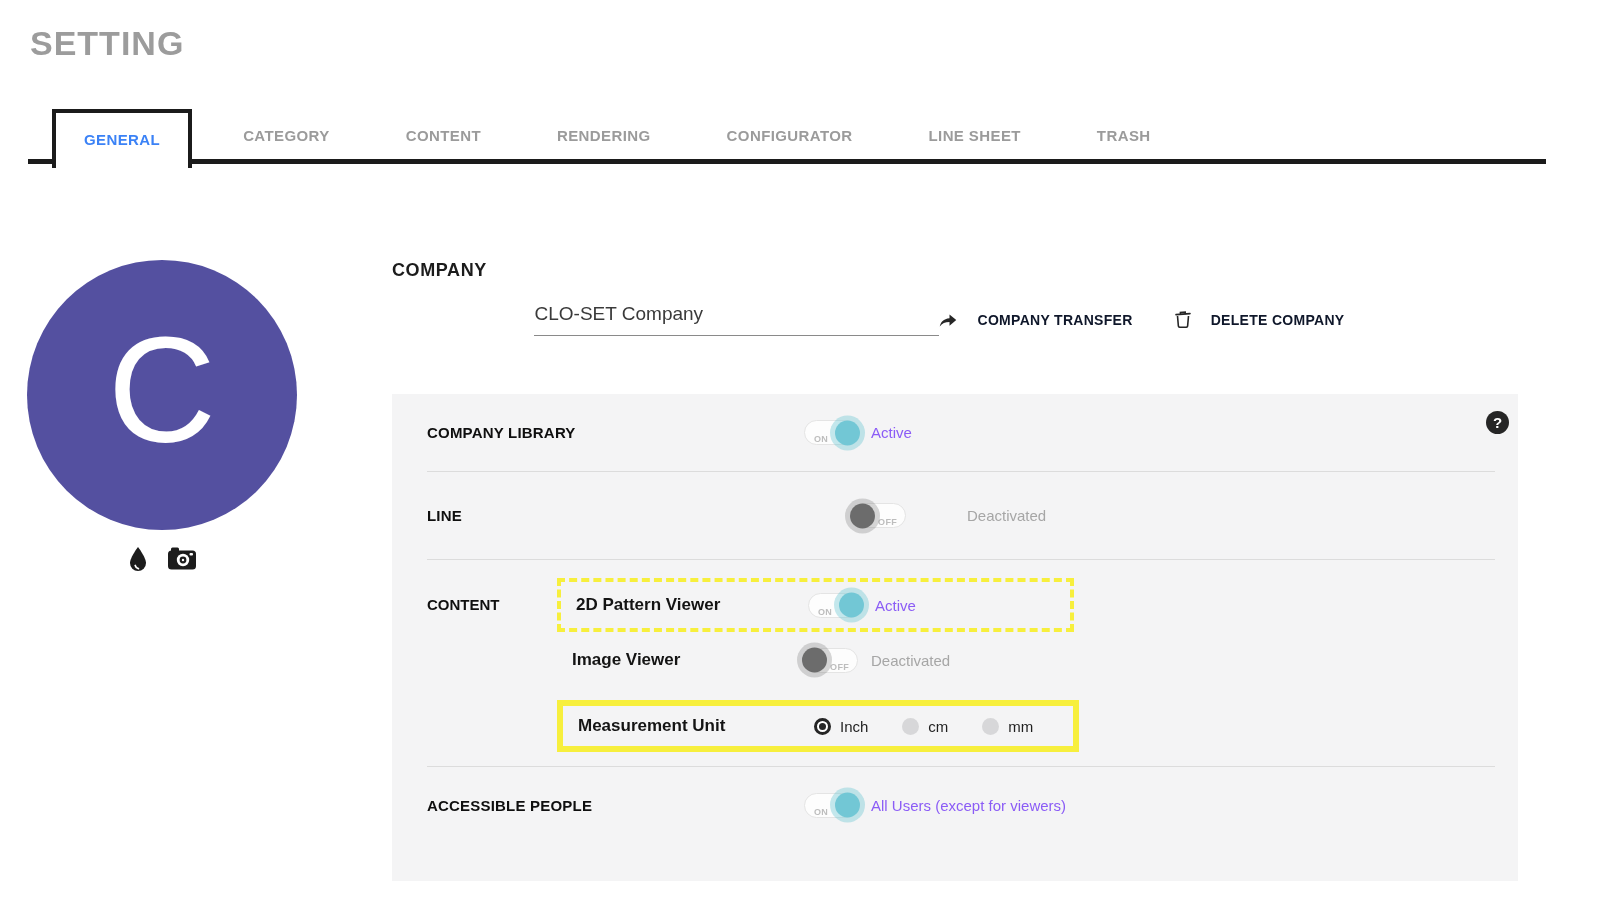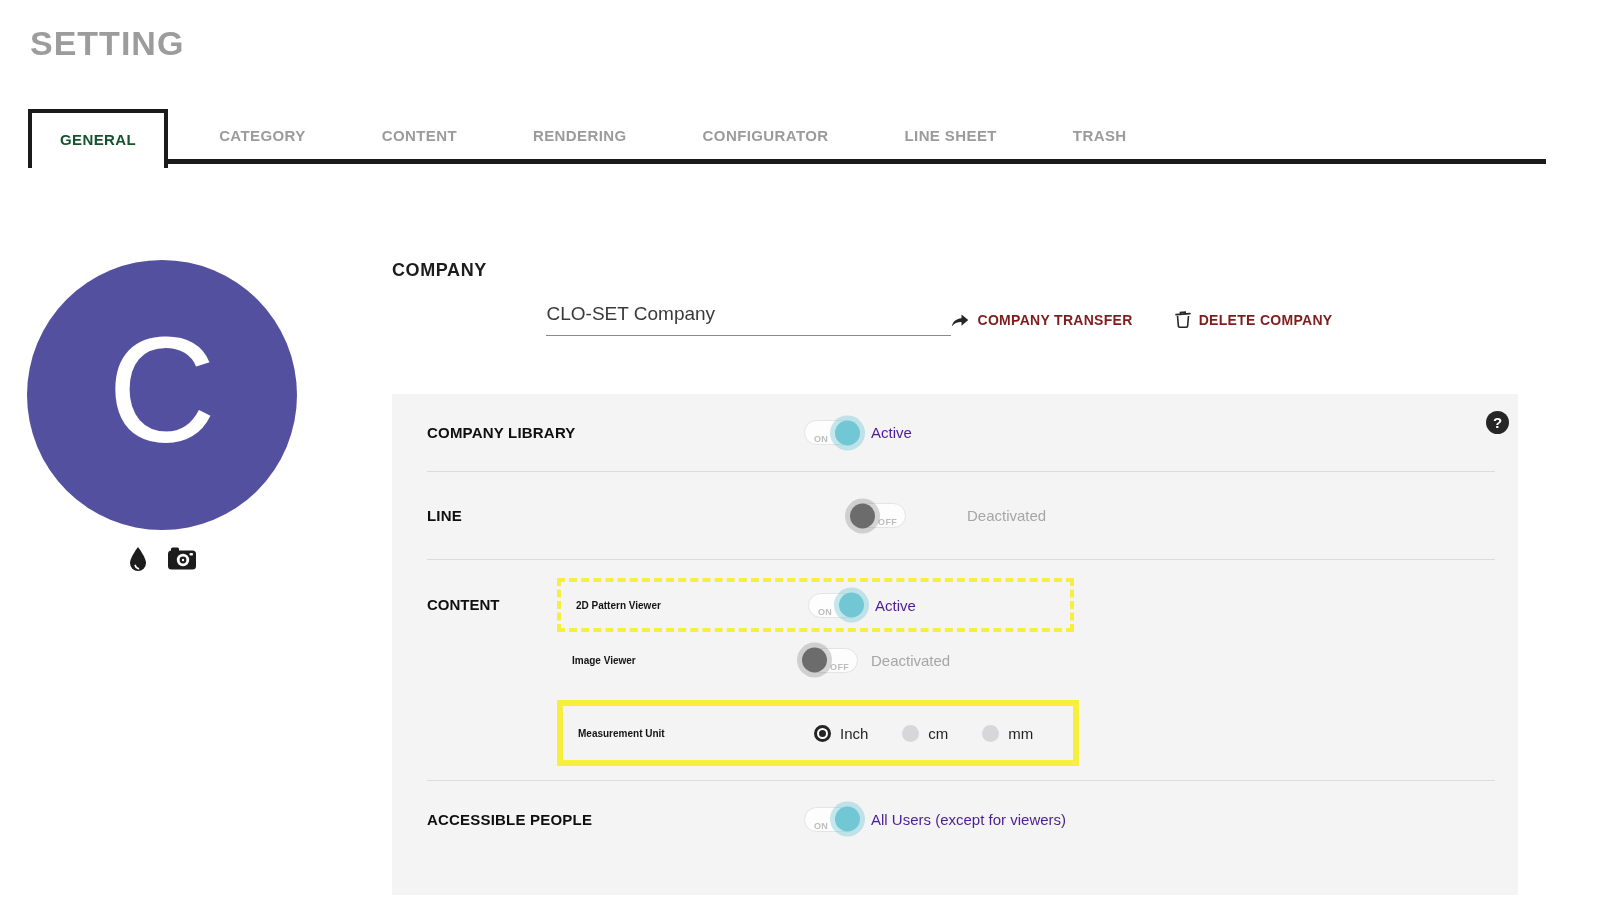--- a/index.html
+++ b/index.html
@@ -18,25 +18,26 @@
     display:flex; align-items:flex-end;
     margin:46px 78px 0 28px;
     border-bottom:5px solid #1b1b1b;
   }
   .tab {
     padding:17px 25px 15px;
     font-size:15px; font-weight:bold; letter-spacing:.4px;
     color:#9b9b9b; cursor:pointer; white-space:nowrap;
   }
   .tab.active {
-    color:#14532d;
+    color:#3b82f6;
     background:#ffffff;
     border:4px solid #1b1b1b; border-bottom:none;
     margin-bottom:-9px;
     padding:18px 28px 20px;
+    margin-left:24px;
   }
   .tab + .tab { margin-left:26px; }
 
   
   .content { display:flex; margin-top:96px; }
   .left-col { width:392px; flex:none; }
   .right-col { width:1139px; flex:none; }
 
   
   .avatar {
@@ -56,24 +57,24 @@
   .company-row { display:flex; align-items:flex-end; justify-content:center; padding-right:44px; }
   .company-input {
     margin-top:18px; width:405px;
     border:none; border-bottom:1px solid #8a8a8a; background:transparent;
     font-family:"Liberation Sans", sans-serif;
     font-size:19px; color:#3a3a3a; padding:4px 0 10px;
     outline:none;
   }
   .company-actions { display:flex; gap:42px; padding-bottom:8px; }
   .text-btn {
-    display:flex; align-items:center; gap:8px;
+    display:flex; align-items:center; gap:20px;
     background:none; border:none; cursor:pointer;
     font-family:"Liberation Sans", sans-serif;
-    font-size:14px; font-weight:bold; letter-spacing:.3px; color:#7f1d1d;
+    font-size:14px; font-weight:bold; letter-spacing:.3px; color:#0f172a;
   }
 
   
   .panel {
     position:relative;
     margin-top:58px; width:1126px; min-height:470px;
     background:#f4f4f5;
     padding-bottom:38px;
   }
   .help-btn {
@@ -85,21 +86,21 @@
     font-family:"Liberation Sans", sans-serif;
   }
   .row { display:flex; align-items:center; padding:0 23px 0 35px; }
   .row-label { width:377px; flex:none; font-size:15px; font-weight:800; color:#0f0f0f; letter-spacing:.2px; }
   .row.r1 { min-height:77px; }
   .row.r2 { min-height:87px;gap:48px; }
   .row.r4 { min-height:76px; }
   .divider { height:1px; background:#dcdcdc; margin:0 23px 0 35px; }
 
   .status { font-size:15px; margin-left:13px; }
-  .status.active { color:#4c1d95; }
+  .status.active { color:#8b5cf6; }
   .status.off { color:#a6a6a6; }
 
   
   .toggle {
     position:relative; width:54px; height:25px; flex:none;
     border-radius:13px; background:#fdfdfd; border:1px solid #e4e4e4;
     display:inline-flex; align-items:flex-end; cursor:pointer;
   }
   .toggle .t-text { font-size:9px; font-weight:bold; color:#bdbdbd; letter-spacing:.3px; }
   .toggle.on .t-text { margin-left:9px; }
@@ -115,25 +116,25 @@
   .toggle.off .knob {
     left:-3px; transform:translateY(-50%);
     background:#6c6c6c; box-shadow:0 0 0 5px rgba(110,110,110,.28);
   }
 
   
   .row.content-sec { align-items:flex-start; padding-top:18px; padding-bottom:14px; }
   .content-label { width:130px; flex:none; padding-top:18px; font-size:15px; font-weight:800; color:#0f0f0f; }
   .sub-rows { flex:1; }
   .sub-row { display:flex; align-items:center; height:52px; padding-left:15px; }
-  .sub-label { width:232px; flex:none; font-size:10px; font-weight:700; color:#141414; }
+  .sub-label { width:232px; flex:none; font-size:17px; font-weight:700; color:#141414; }
   .hl-dashed { width:517px; border:4px dashed #f7ef3d; }
   .hl-dashed .sub-row { height:46px; }
   .hl-solid { width:522px; border:6px solid #f7ef3d; margin-top:14px; }
-  .hl-solid .sub-row { height:54px; }
+  .hl-solid .sub-row { height:40px; }
   .plain { width:517px; margin-top:2px; }
 
   
   .radio-group { display:flex; align-items:center; gap:34px; margin-left:4px; }
   .radio-opt { display:flex; gap:9px; cursor:pointer; }
   .radio { width:17px; height:17px; border-radius:50%; flex:none; position:relative; }
   .radio.sel { background:#ffffff; border:3px solid #252525; }
   .radio.sel::after { content:""; position:absolute; inset:2px; border-radius:50%; background:#252525; }
   .radio.unsel { background:#d7d7d9; }
   .radio-label { font-size:15px; color:#1f1f1f; }

